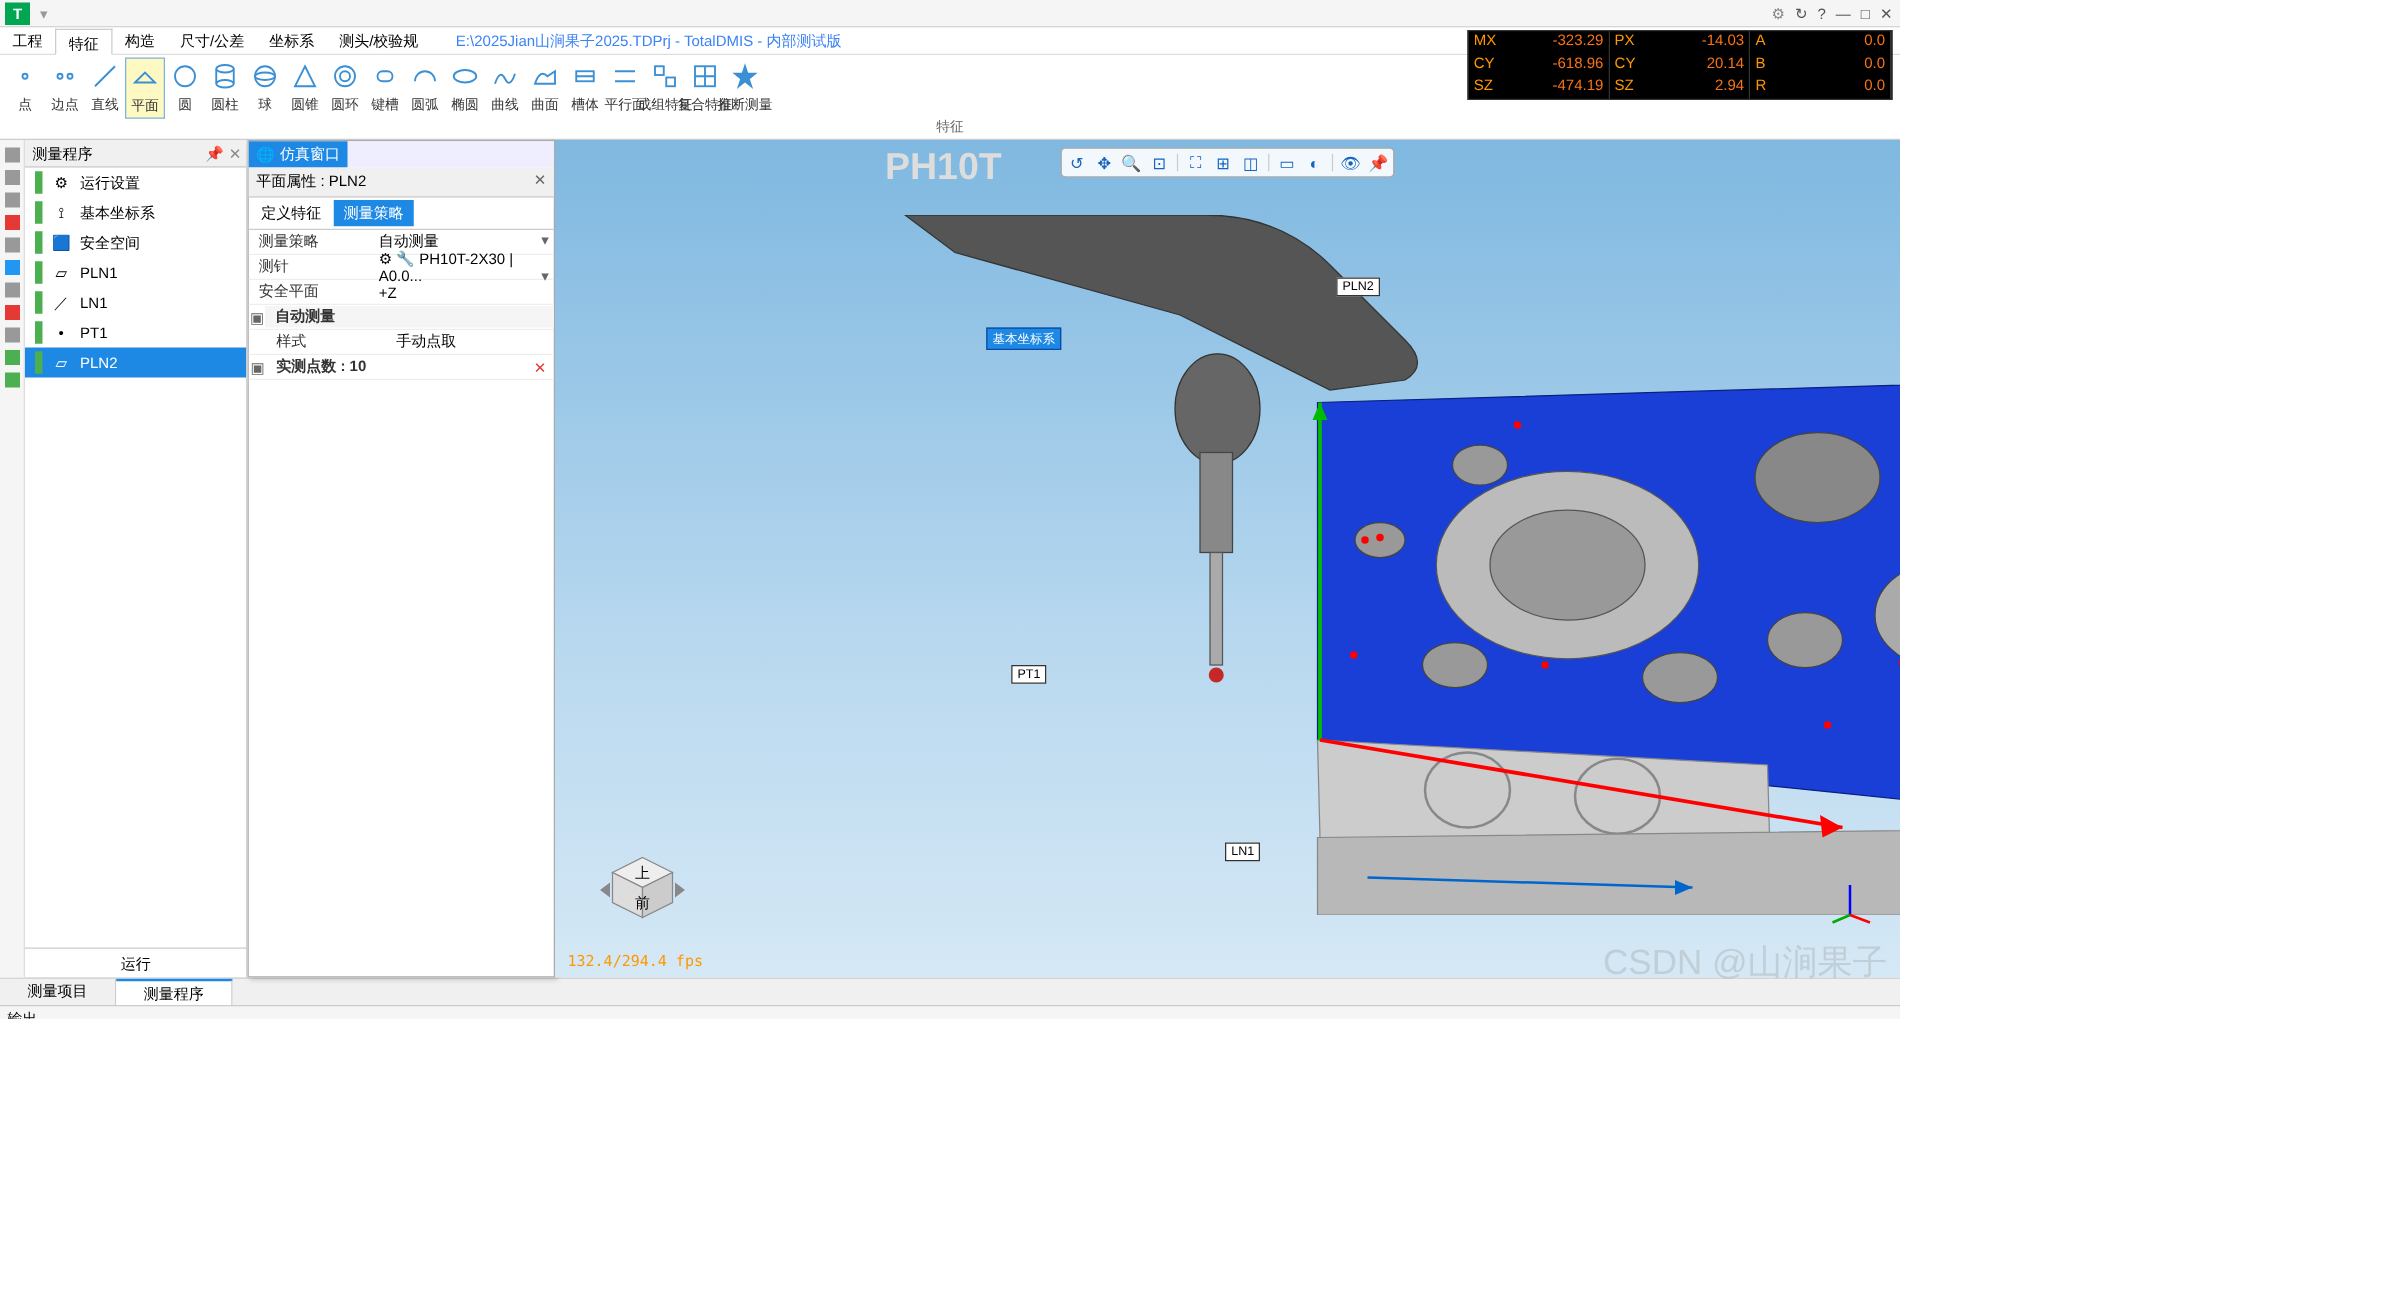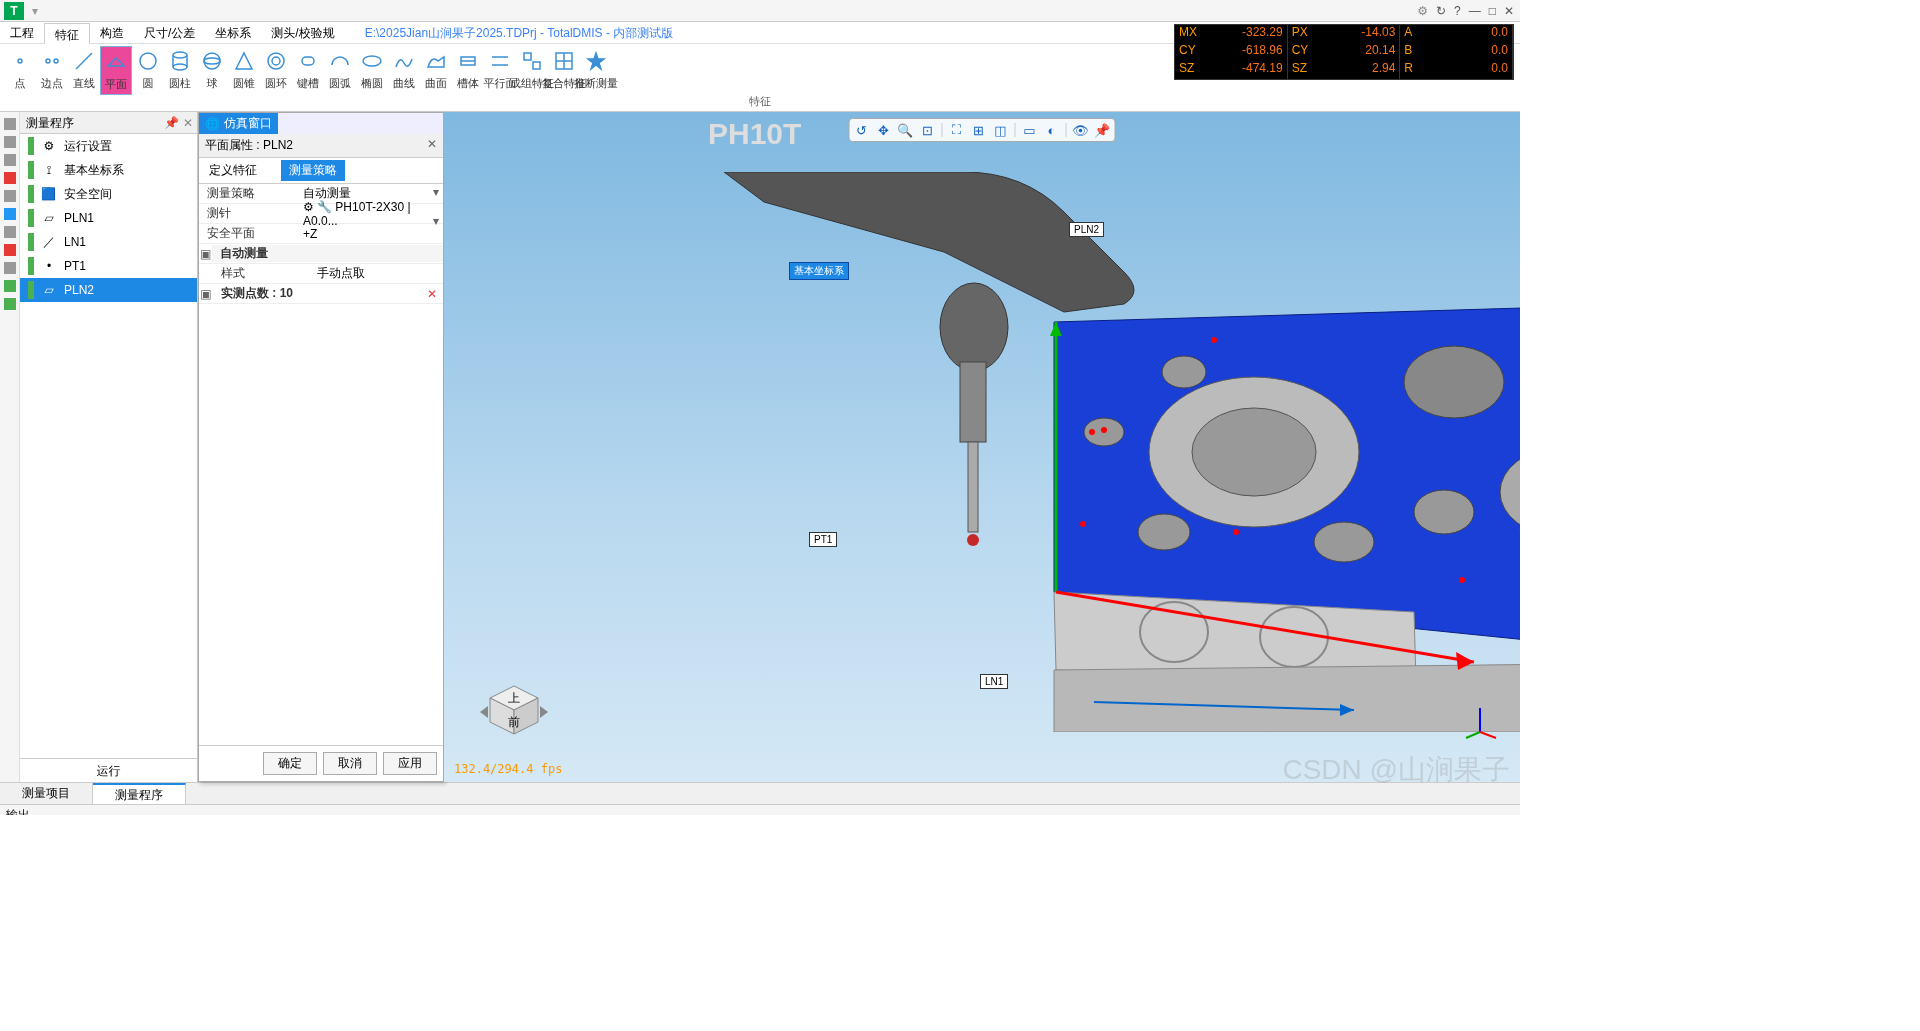--- a/index.html
+++ b/index.html
@@ -9,21 +9,21 @@
 .title-sep { color:#999; margin:0 4px; }
 .win-ctrl { margin-left:auto; display:flex; gap:8px; padding-right:6px; color:#555; }
 .win-ctrl span { cursor:pointer; }
 .menubar { height:22px; background:#fff; border-bottom:1px solid #ddd; display:flex; align-items:stretch; }
 .menu-item { padding:0 10px; line-height:22px; cursor:pointer; }
 .menu-item.active { background:#fff; border:1px solid #ccc; border-bottom:1px solid #fff; position:relative; top:1px; }
 .menu-path { margin-left:20px; line-height:22px; color:#3b82f6; }
 .ribbon { height:68px; background:#fff; border-bottom:1px solid #ccc; display:flex; position:relative; }
 .rib-group { display:flex; align-items:flex-start; padding:2px 4px; }
 .rib-btn { width:32px; display:flex; flex-direction:column; align-items:center; gap:2px; cursor:pointer; padding:2px; }
-.rib-btn.sel { background:#ec4899; border:1px solid #7ab5e0; }
+.rib-btn.sel { background:#fef9c3; border:1px solid #7ab5e0; }
 .rib-icon { width:26px; height:26px; display:flex; align-items:center; justify-content:center; color:#0078d4; }
 .rib-icon svg { width:24px; height:24px; fill:none; stroke:#3b8fd4; stroke-width:1.5; }
 .rib-lbl { font-size:11px; color:#333; white-space:nowrap; }
 .rib-group-lbl { position:absolute; bottom:2px; left:50%; transform:translateX(-50%); font-size:11px; color:#666; }
 .dro { position:absolute; right:6px; top:24px; width:340px; background:#000; color:#ff9800; font-family:"Courier New",monospace; font-size:14px; border:1px solid #333; }
 .dro-row { display:flex; height:18px; }
 .dro-cell { flex:1; padding:0 4px; border-right:1px solid #333; display:flex; justify-content:space-between; }
 .dro-lbl { color:#ff9800; }
 .dro-val { color:#f97316; }
 .main { display:flex; height:670px; }
@@ -35,21 +35,21 @@
 .tree-body { flex:1; overflow:auto; }
 .tree-item { display:flex; align-items:center; height:24px; padding-left:8px; gap:6px; cursor:pointer; }
 .tree-item.sel { background:#1e88e5; color:#fff; }
 .ti-bar { width:6px; height:18px; }
 .ti-icon { width:18px; height:18px; display:flex; align-items:center; justify-content:center; }
 .tree-run { height:24px; text-align:center; line-height:24px; border-top:1px solid #ccc; cursor:pointer; }
 .prop-panel { width:246px; background:#fff; border:1px solid #aaa; display:flex; flex-direction:column; box-shadow:2px 2px 4px rgba(0,0,0,.2); position:relative; }
 .prop-title-tab { background:#1e88e5; color:#fff; display:inline-flex; align-items:center; padding:2px 6px; gap:4px; }
 .prop-hdr { background:#f0f0f0; padding:3px 6px; border-bottom:1px solid #ccc; display:flex; justify-content:space-between; }
 .prop-close { cursor:pointer; color:#666; }
-.prop-tabs { display:flex; gap:16px; padding:2px; border-bottom:1px solid #ccc; }
+.prop-tabs { display:flex; gap:2px; padding:2px; border-bottom:1px solid #ccc; }
 .prop-tab { padding:2px 8px; cursor:pointer; }
 .prop-tab.active { background:#1e88e5; color:#fff; }
 .prop-grid { flex:1; }
 .prop-row { display:flex; border-bottom:1px solid #eee; height:20px; align-items:center; }
 .prop-k { width:100px; padding-left:8px; color:#333; }
 .prop-v { flex:1; padding-left:4px; }
 .prop-row.section .prop-k { font-weight:bold; background:#f5f5f5; width:100%; }
 .prop-row .exp { width:14px; text-align:center; color:#666; cursor:pointer; }
 .prop-x { color:#e53935; margin-right:6px; cursor:pointer; }
 .prop-drop::after { content:"▾"; float:right; margin-right:4px; color:#666; }
@@ -408,25 +408,20 @@
           <div class="prop-k" style="font-weight:normal">样式</div>
           <div class="prop-v">手动点取</div>
         </div>
         <div class="prop-row">
           <span class="exp">▣</span>
           <div class="prop-k" style="font-weight:bold">实测点数 : 10</div>
           <div class="prop-v"></div>
           <span class="prop-x">✕</span>
         </div>
       </div>
-    <div class="prop-btns" id="prop-btns">
-        <div class="prop-btn">确定</div>
-        <div class="prop-btn">取消</div>
-        <div class="prop-btn">应用</div>
-      </div>
   </div>
 
   <div class="viewport">
     <div class="vp-toolbar" id="vp-tb">
         <div class="vp-tb">↺</div>
         <div class="vp-tb">✥</div>
         <div class="vp-tb">🔍</div>
         <div class="vp-tb">⊡</div>
         <div class="vp-sep"></div>
         <div class="vp-tb">⛶</div>

